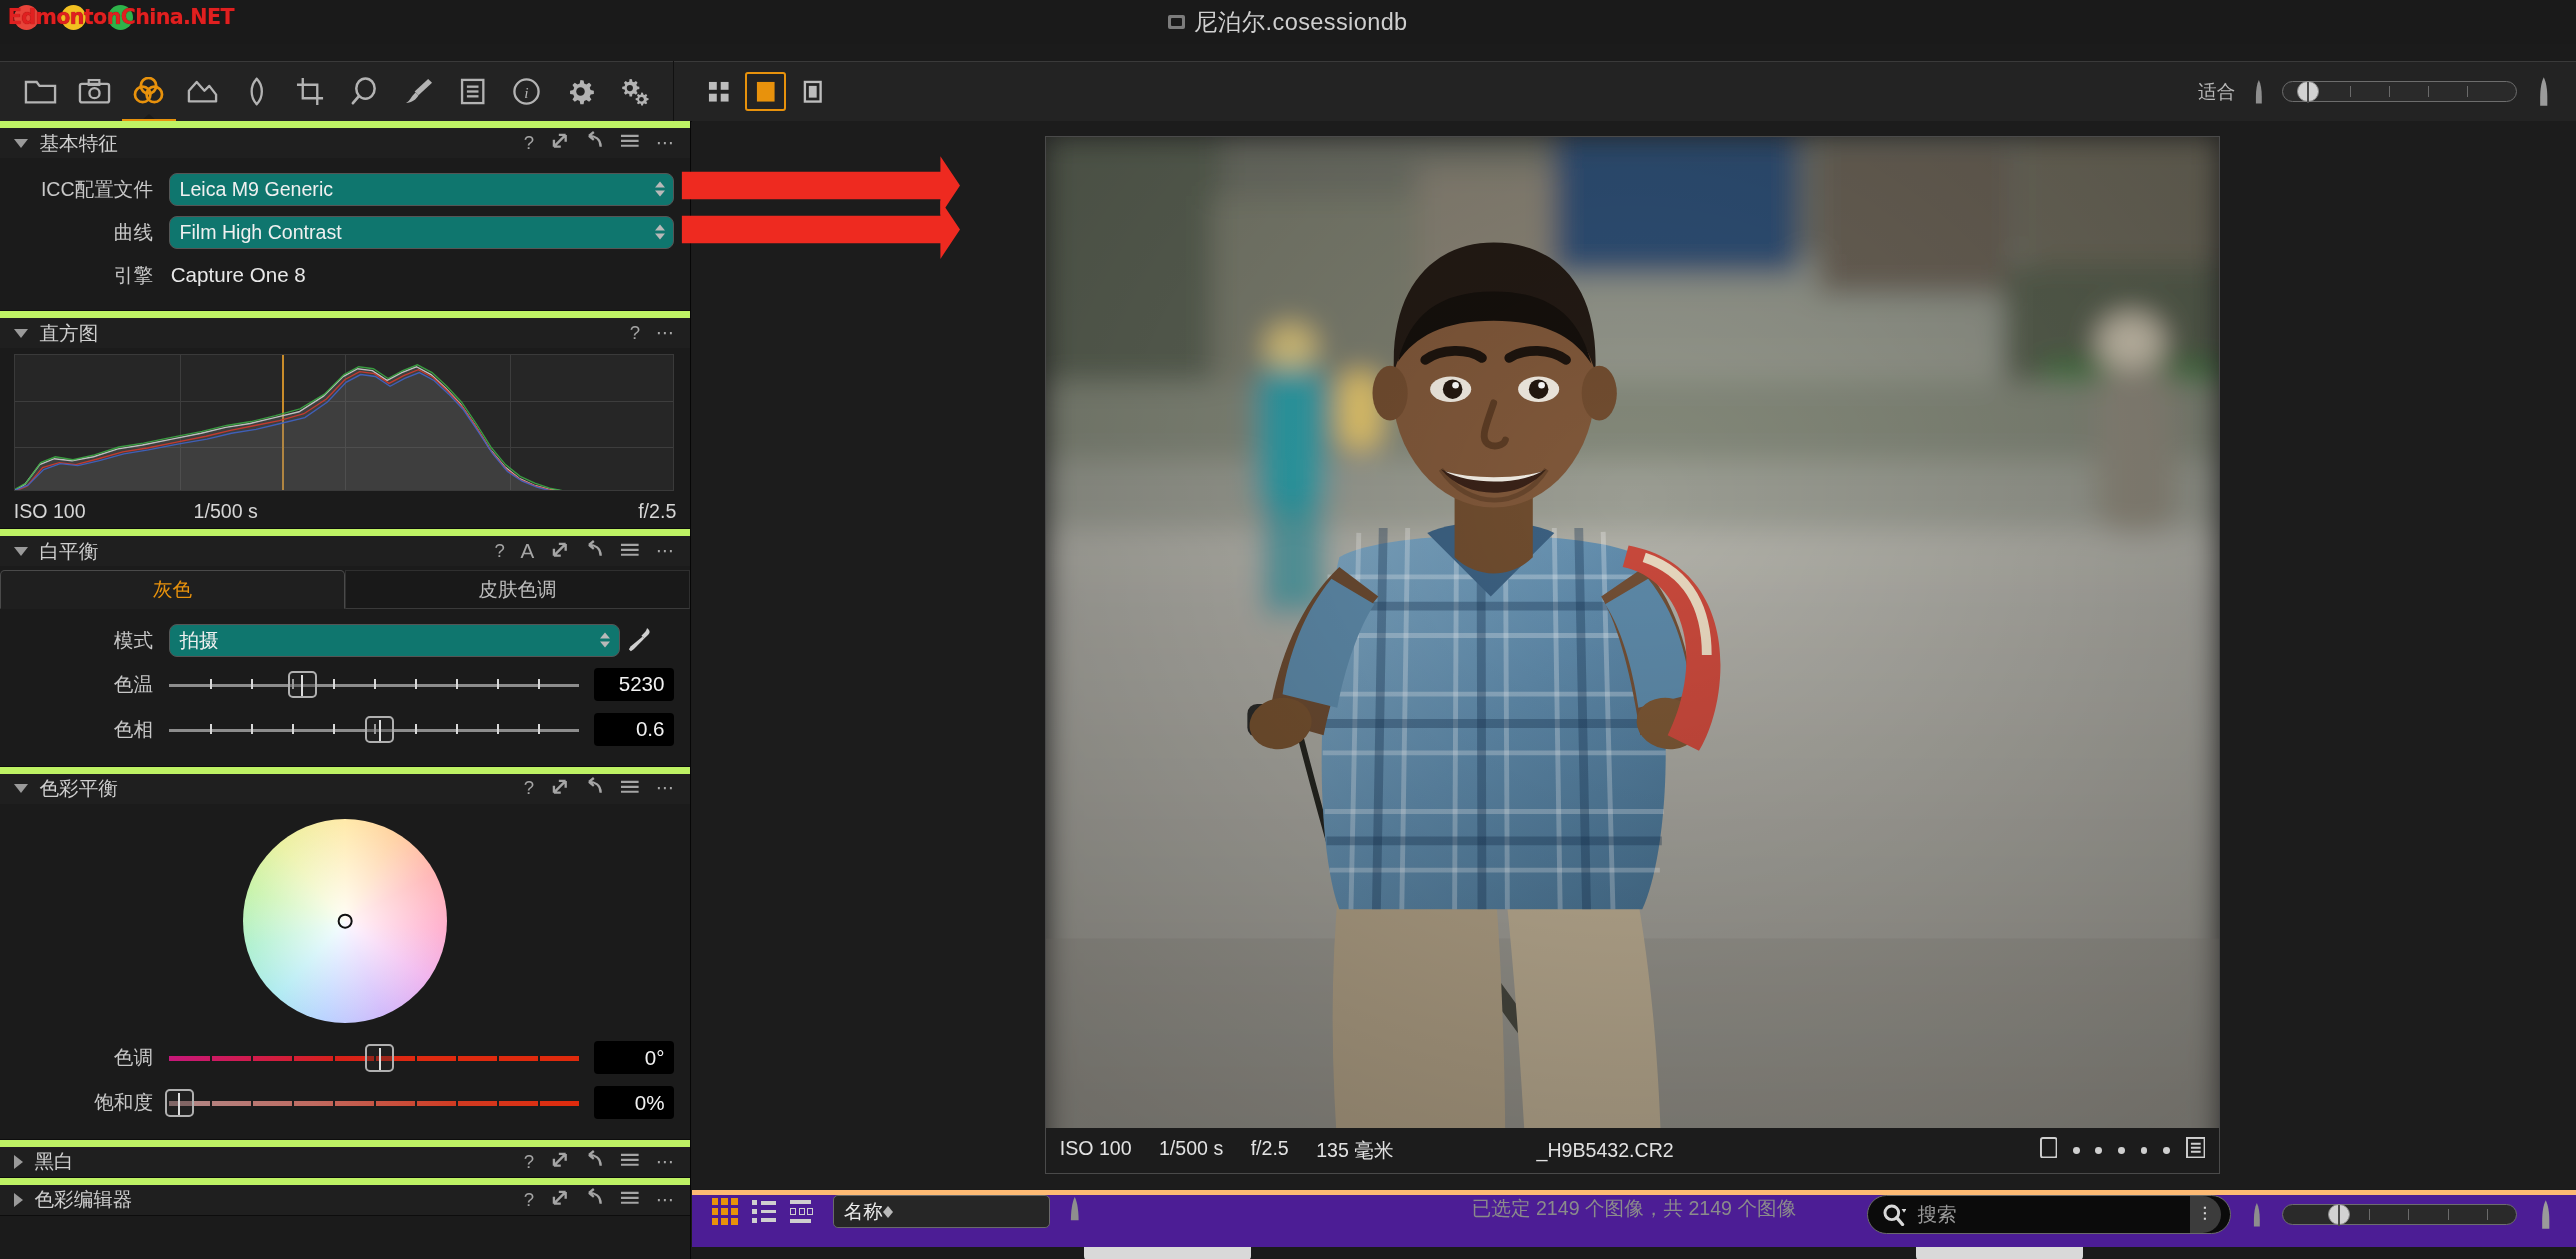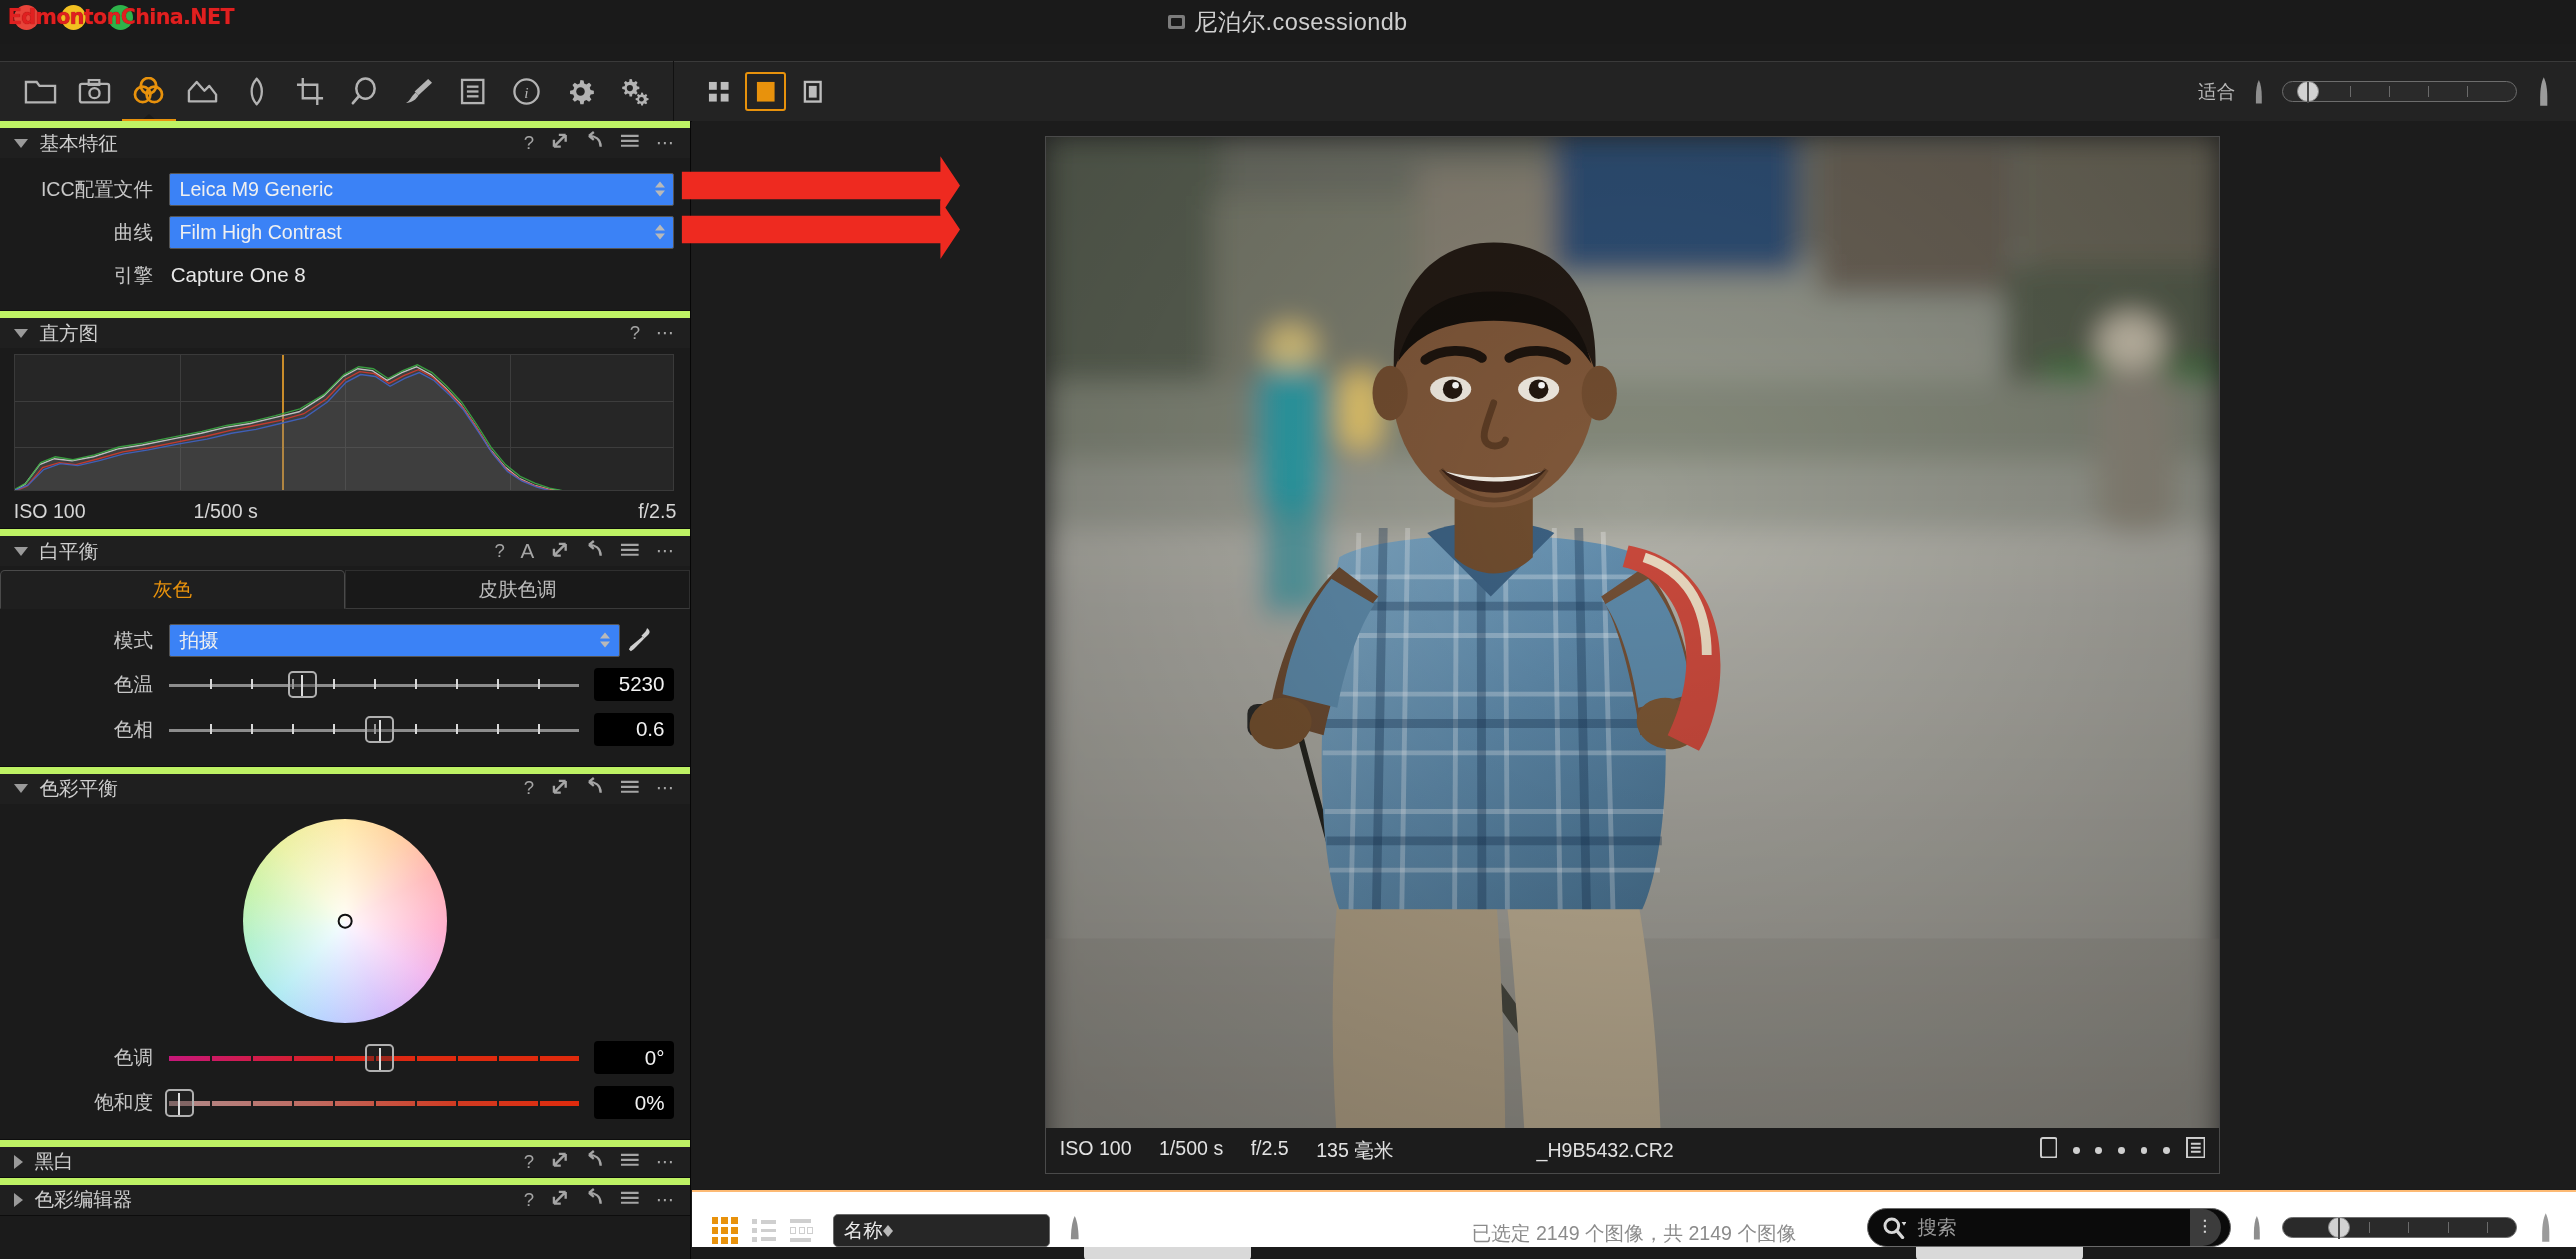--- a/index.html
+++ b/index.html
@@ -130,22 +130,22 @@
   .hi { color: #a5a5a5; font-size: 18.6px; line-height: 1; }
 
   .panel-body { padding: 9.8px 15.7px 13.7px 13.7px; }
 
   .row { display: flex; align-items: center; height: 43px; }
   .row-label {
     width: 155px; text-align: right; padding-right: 15.7px;
     font-size: 19.6px; color: #c7c7c7;
   }
   .combo {
-    flex: 1; height: 33px; border: 1px solid #555; border-radius: 2px;
-    background: #3b82f6; display: flex; align-items: center; padding: 0 9.8px;
+    flex: 1; height: 33px; border: 1px solid #555; border-radius: 8px;
+    background: #0f766e; display: flex; align-items: center; padding: 0 9.8px;
     font-size: 19.6px; color: #f0f0f0; position: relative;
   }
   .combo .spin {
     position: absolute; right: 8.8px; top: 50%; transform: translateY(-50%);
     display: flex; flex-direction: column; gap: 2.9px;
   }
   .spin i { display:block; width:0;height:0; border-left:5.9px solid transparent; border-right:5.9px solid transparent; }
   .spin i.up { border-bottom: 6.9px solid #b9b9b9; }
   .spin i.dn { border-top: 6.9px solid #b9b9b9; }
   .static-val { font-size: 20.6px; color: #e8e8e8; padding-left: 2px; }
@@ -248,22 +248,22 @@
     font-size: 19.6px; color: #e2e2e2;
   }
   .info-strip .exif { display: flex; gap: 27.4px; }
   .info-strip .fname { margin-left: 143px; }
   .info-strip .tail { margin-left: auto; display: flex; align-items: center; gap: 15.7px; }
   .rating-dot { width: 6.9px; height: 6.9px; border-radius: 50%; background: #cfcfcf; }
 
   
   .bottombar {
     position: absolute; left: 692px; top: 1190px; width: 1884px; height: 57px;
-    background: #ffffff; border-top: 2px solid #fdba74;
-    display: flex; align-items: flex-end; padding: 0 19.6px;
+    background: #4c1d95; border-top: 5px solid #fdba74;
+    display: flex; align-items: flex-start; padding: 0 19.6px;
   }
   .bb-left { display: flex; align-items: center; gap: 13.7px; }
   .grid9 { display: grid; grid-template-columns: repeat(3,6.9px); gap: 2.9px; }
   .grid9 b { display:block; width:6.9px;height:6.9px;background:#e8920c; }
   .listico { display:flex; flex-direction:column; gap:3.9px; }
   .listico span { display:flex; align-items:center; gap:3.9px; }
   .listico i { display:block; width:4.9px;height:4.9px;background:#cfcfcf; }
   .listico u { display:block; width:15.7px;height:3.9px;background:#cfcfcf; }
   .filmico { display:flex; flex-direction:column; gap:3.9px; }
   .filmico u { display:block; width:21.5px;height:3.9px;background:#cfcfcf; }

